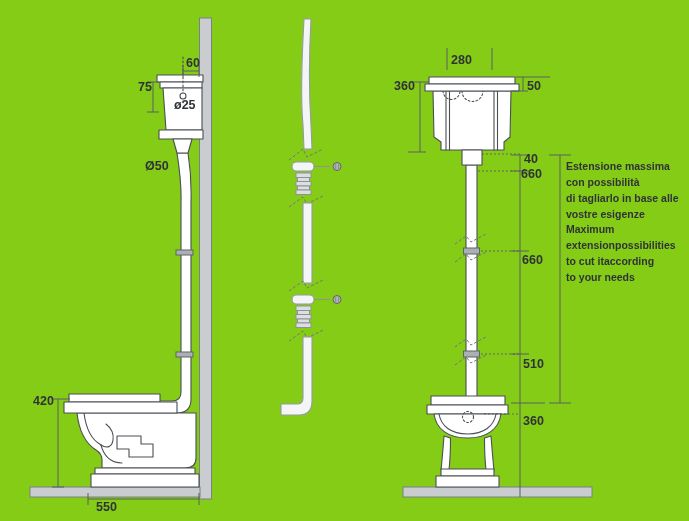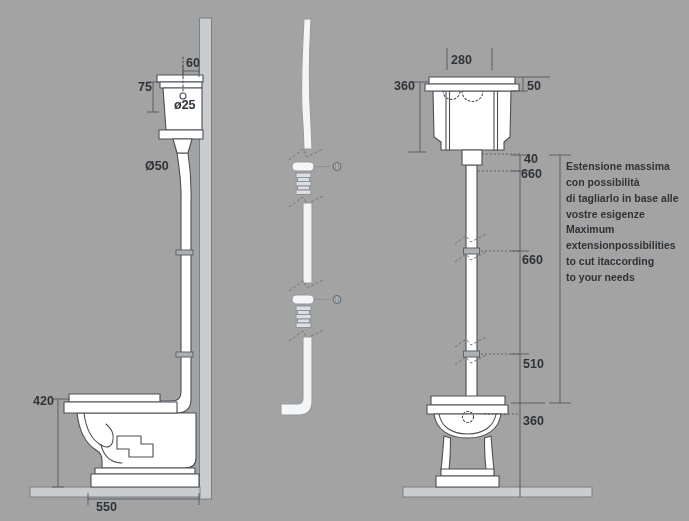--- a/index.html
+++ b/index.html
@@ -1,16 +1,16 @@
 <!DOCTYPE html>
 <html><head>
 <meta charset="utf-8">
 <style>
   html,body { margin:0; padding:0; background:#ffffff; }
-  .stage { position:relative; width:689px; height:521px; background:#a3a3a3;
+  .stage { position:relative; width:689px; height:521px; background:#84cc16;
            font-family:"Liberation Sans", sans-serif; overflow:hidden; }
   svg { display:block; }
   text { font-family:"Liberation Sans", sans-serif; font-weight:bold; fill:#2f3337; }
   .dimtxt { font-size:12.5px; }
   .anntxt { font-size:10.5px; }
   .ln   { fill:none; stroke:#4a4f54; stroke-width:1.1; stroke-linecap:round; stroke-linejoin:round; }
   .fw   { fill:#ffffff; stroke:#4a4f54; stroke-width:1.1; stroke-linejoin:round; }
   .gf   { fill:#f4f5f6; stroke:#969ba0; stroke-width:1.1; stroke-linejoin:round; }
   .wallf{ fill:#c9cdd0; stroke:#7b8084; stroke-width:1; }
   .dim  { stroke:#5a5f64; stroke-width:1; fill:none; }

